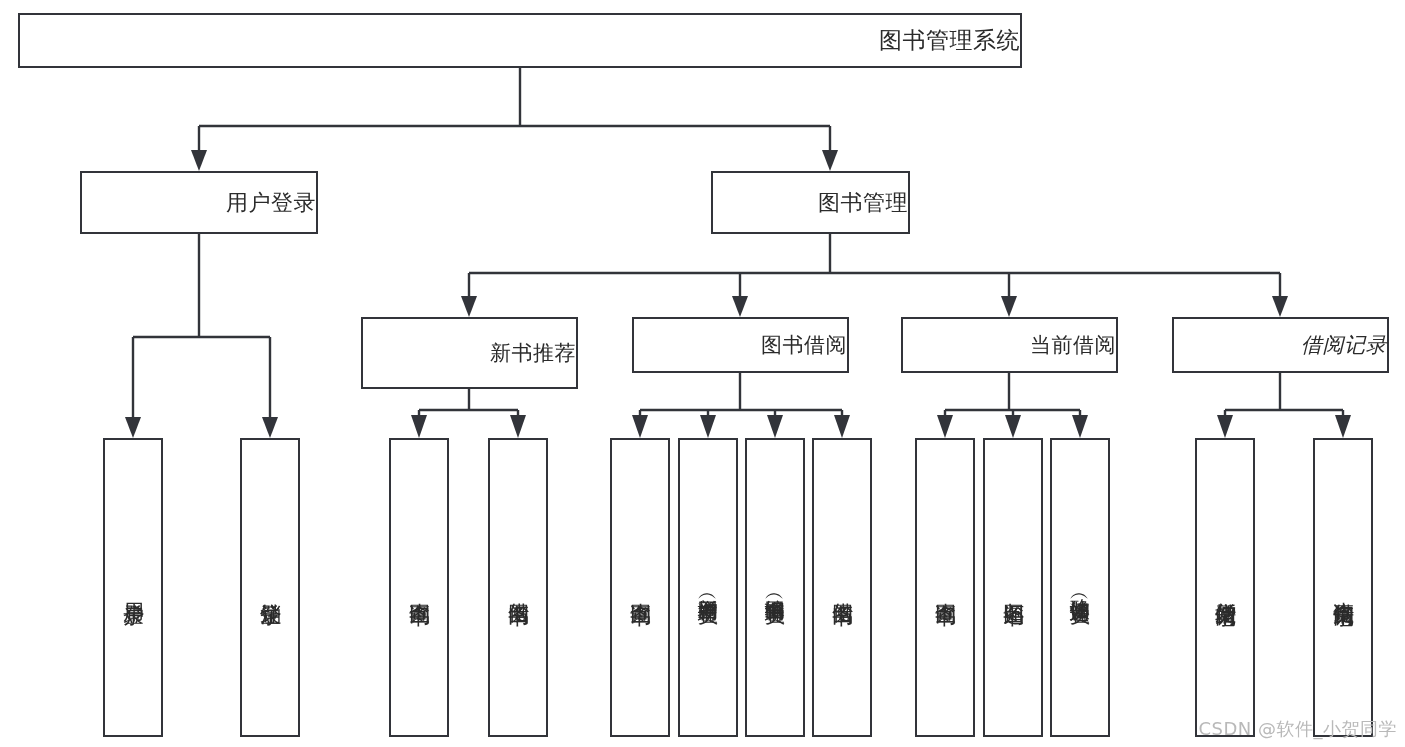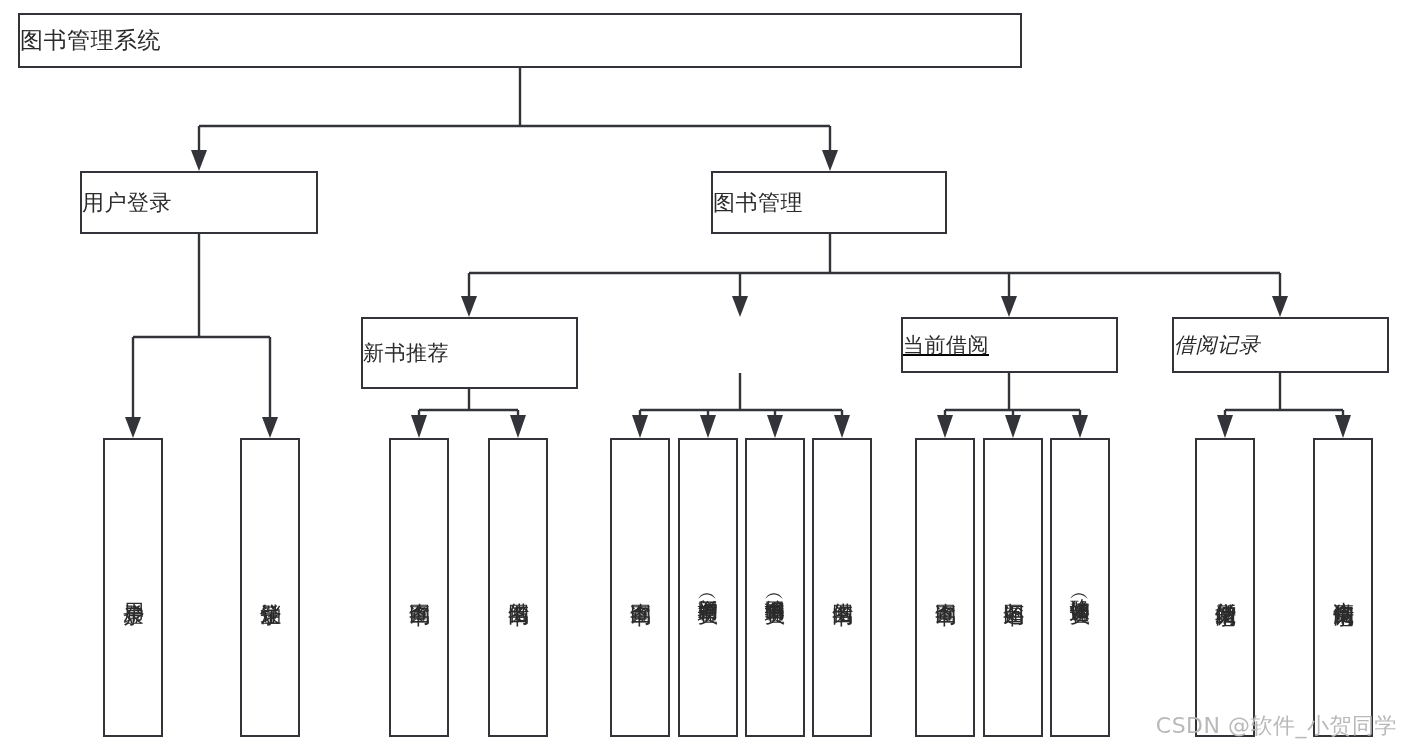--- a/index.html
+++ b/index.html
@@ -17,21 +17,21 @@
     background: #ffffff;
     overflow: hidden;
   }
   .node {
     position: absolute;
     box-sizing: border-box;
     background: #ffffff;
     border: 2px solid #32343a;
     display: flex;
     align-items: center;
-    justify-content: flex-start;
+    justify-content: flex-end;
   }
   .node .label {
     color: #2b2b2b;
     text-align: center;
     line-height: 1.05;
     letter-spacing: 0.5px;
   }
   .node.root .label { font-size: 23px; }
   .node.lvl2 .label { font-size: 22px; }
   .node.lvl3 .label { font-size: 21px; }
@@ -66,21 +66,21 @@
     stroke: #32343a;
     stroke-width: 2.4;
     fill: none;
   }
   .arrowhead { fill: #32343a; stroke: none; }
 
   #watermark {
     position: absolute;
     right: 8px;
     bottom: 6px;
-    font-size: 22px;
+    font-size: 18px;
     color: #b9b9b9;
     letter-spacing: 0.5px;
     white-space: nowrap;
   }
 </style>
 </head>
 <body>
 
 <div id="canvas">
 
@@ -148,28 +148,31 @@
     <polygon class="arrowhead" points="1335,415 1351,415 1343,438"></polygon>
   </svg>
 
   <div class="node root" style="left:18px; top:13px; width:1004px; height:55px;">
     <span class="label">图书管理系统</span>
   </div>
 
   <div class="node lvl2" style="left:80px; top:171px; width:238px; height:63px;">
     <span class="label">用户登录</span>
   </div>
-  <div class="node lvl2" style="left:711px; top:171px; width:236px; height:63px;">
+  <div class="node lvl2" style="left:711px; top:171px; width:199px; height:63px;">
     <span class="label">图书管理</span>
   </div>
 
   <div class="node lvl3" style="left:361px; top:317px; width:217px; height:72px;">
     <span class="label">新书推荐</span>
   </div>
-  <div class="node lvl3" style="left:901px; top:317px; width:217px; height:56px;text-decoration:underline;">
+  <div class="node lvl3" style="left:632px; top:317px; width:217px; height:56px;">
+    <span class="label">图书借阅</span>
+  </div>
+  <div class="node lvl3" style="left:901px; top:317px; width:217px; height:56px;">
     <span class="label">当前借阅</span>
   </div>
   <div class="node lvl3" style="left:1172px; top:317px; width:217px; height:56px;font-style:italic;">
     <span class="label">借阅记录</span>
   </div>
 
   <div class="node leaf" style="left:103px; top:438px; width:60px; height:299px;">
     <span class="label">用户登录</span>
   </div>
   <div class="node leaf" style="left:240px; top:438px; width:60px; height:299px;">

